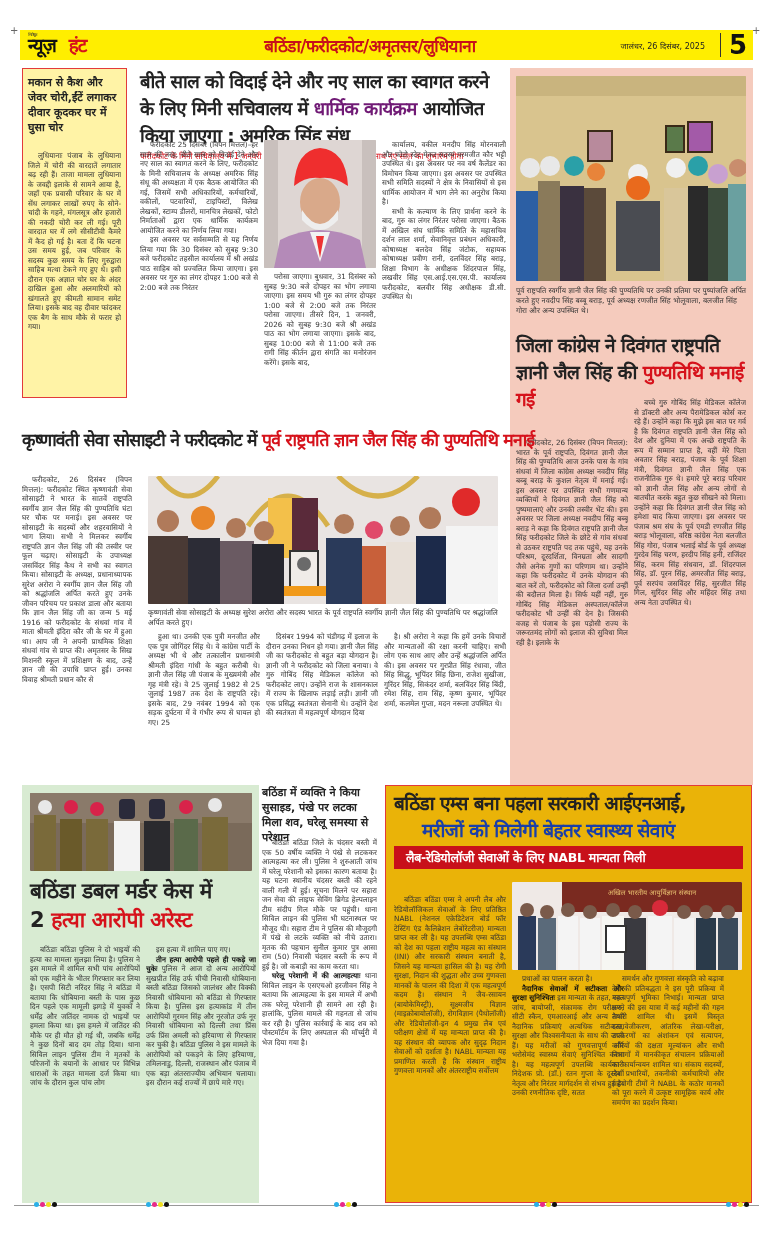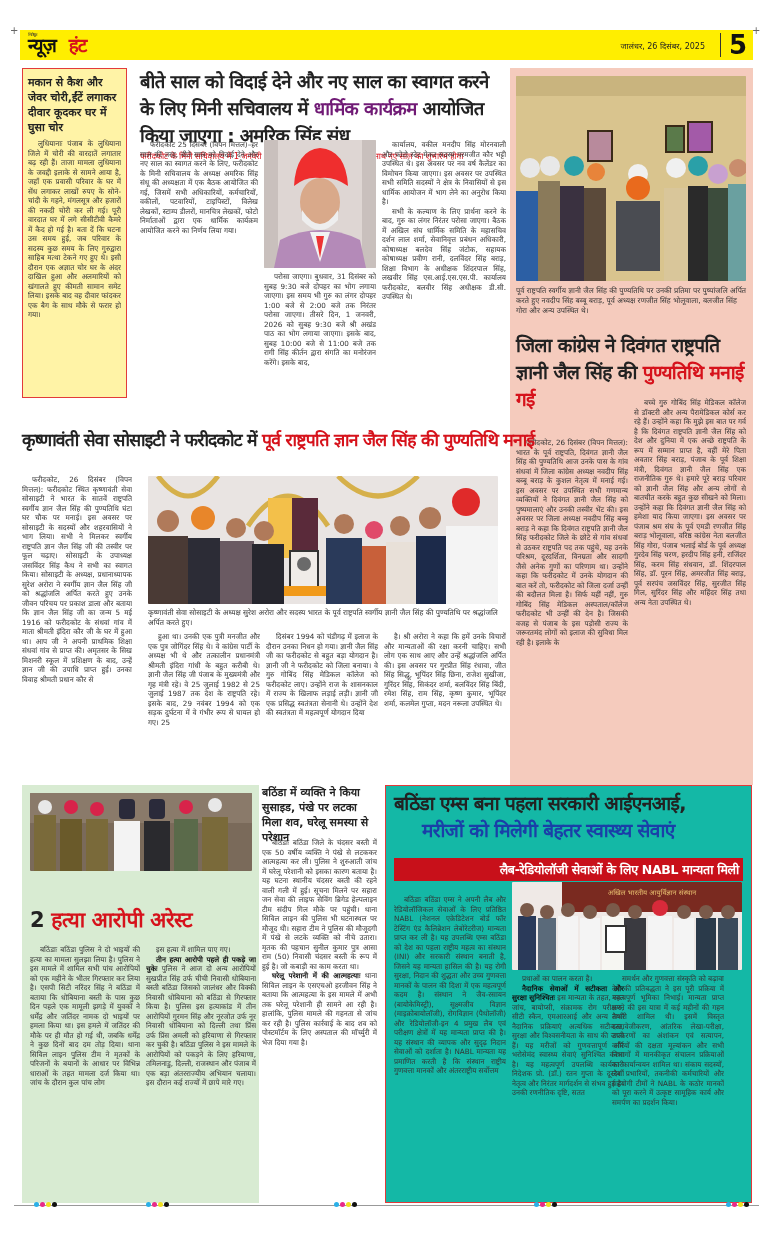--- a/index.html
+++ b/index.html
@@ -13,53 +13,54 @@
 .cities{position:absolute;left:170px;width:360px;text-align:center;font-weight:bold;font-size:17px;color:#c8101a;letter-spacing:-0.5px;}
 .dateline{position:absolute;right:48px;font-size:8px;color:#222;}
 .pgsep{position:absolute;right:32px;top:3px;width:1px;height:24px;background:#333;}
 .pageno{position:absolute;right:6px;font-weight:bold;font-size:26px;color:#111;}
 .regmark{font-size:10px;color:#666;}
 .col-text{font-size:7.2px;line-height:9.5px;color:#333;text-align:justify;overflow:hidden;}
 .col-text p{text-indent:10px;}
 .col-text b{font-weight:bold;color:#111;}
 .photo{overflow:hidden;border-radius:1px;}
 .box-yellow{left:22px;top:68px;width:105px;height:330px;background:#fff3a6;border:1.5px solid #e23a3a;padding:6px 5px;}
-.box-yellow h2{font-size:11px;line-height:15px;color:#222;font-weight:bold;margin-bottom:4px;}
+.box-yellow h2{font-size:11px;line-height:15px;color:#222;font-weight:bold;margin-bottom:16px;}
 .main-head{left:140px;top:68px;width:365px;}
 .main-head h1{font-size:18.5px;line-height:27px;font-weight:bold;color:#222;letter-spacing:-0.6px;}
 .main-head h1 .blue{color:#701a75;}
 .main-head .subhead{font-size:8.3px;color:#d6121b;margin-top:1px;letter-spacing:-0.2px;white-space:nowrap;}
 .pink-box{left:510px;top:68px;width:243px;height:717px;background:#f5cbbd;}
 .pink-head{font-size:19px;line-height:27px;font-weight:bold;color:#222;letter-spacing:-0.6px;}
 .red{color:#d6121b;}
 .wide-head{left:22px;top:427px;width:485px;font-size:17.5px;font-weight:bold;color:#222;letter-spacing:-0.8px;white-space:nowrap;}
 .green-box{left:22px;top:785px;width:237px;height:418px;background:#d8ebd2;}
 .mid-head{left:262px;top:785px;width:112px;font-size:11px;line-height:15px;font-weight:bold;color:#222;}
-.aiims-box{left:385px;top:785px;width:367px;height:418px;border:1.5px solid #e23a3a;background:#14b8a6;}
+.aiims-box{left:385px;top:785px;width:367px;height:418px;border:1.5px solid #e23a3a;background:#eab308;}
 .aiims-box h1{font-size:19px;line-height:27px;font-weight:bold;letter-spacing:-0.6px;padding:4px 6px 0 8px;}
 .aiims-box h1 .blue{color:#1a3fa8;margin-left:28px;}
-.aiims-banner{margin:14px 8px 0 8px;background:#c8101a;color:#fff;font-size:12.5px;font-weight:bold;text-align:right;padding:3px 4px;letter-spacing:-0.3px;}
+.aiims-banner{margin:2px 8px 0 8px;background:#c8101a;color:#fff;font-size:12.5px;font-weight:bold;text-align:left;padding:3px 12px;letter-spacing:-0.3px;}
 .caption{font-size:7.4px;line-height:10px;color:#333;}
 .footer-line{left:14px;top:1205px;width:745px;height:1px;background:#999;}
 .cmyk{display:flex;gap:1px;position:absolute;top:1202px;}
 .cmyk i{display:block;width:5px;height:5px;border-radius:50%;}
 svg{display:block;}
 </style>
 </head>
 <body>
 
 <span class="abs regmark" style="left:10px;top:25px;">+</span>
 <span class="abs regmark" style="left:752px;top:25px;">+</span>
 
 <header class="abs masthead">
   <div class="logo">
     <span class="tiny">सिटी न्यूज़</span>
     <span>न्यूज़</span>
     <span class="hunt">हंट</span>
   </div>
+  <div class="cities">बठिंडा/फरीदकोट/अमृतसर/लुधियाना</div>
   <div class="dateline">जालंधर, 26 दिसंबर, 2025</div>
   <div class="pgsep"></div>
   <div class="pageno">5</div>
 </header>
 
 <article class="abs box-yellow">
   <h2>मकान से कैश और जेवर चोरी,ईंटें लगाकर दीवार कूदकर घर में घुसा चोर</h2>
   <div class="col-text" style="height:270px;">
     <p>लुधियानाः पंजाब के लुधियाना जिले में चोरी की वारदातें लगातार बढ़ रही हैं। ताजा मामला लुधियाना के जवद्दी इलाके से सामने आया है, जहाँ एक प्रवासी परिवार के घर में सेंध लगाकर लाखों रुपए के सोने-चांदी के गहने, मंगलसूत्र और हजारों की नकदी चोरी कर ली गई। पूरी वारदात घर में लगे सीसीटीवी कैमरे में कैद हो गई है। बता दें कि घटना उस समय हुई, जब परिवार के सदस्य कुछ समय के लिए गुरुद्वारा साहिब मत्था टेकने गए हुए थे। इसी दौरान एक अज्ञात चोर घर के अंदर दाखिल हुआ और अलमारियों को खंगालते हुए कीमती सामान समेट लिया। इसके बाद वह दीवार फांदकर एक बैग के साथ मौके से फरार हो गया।</p>
   </div>
@@ -68,20 +69,21 @@
 <article class="abs main-head">
   <h1>
     <span>बीते साल को विदाई देने और नए साल का स्वागत करने के लिए मिनी सचिवालय में</span>
     <span class="blue">धार्मिक कार्यक्रम</span>
     <span>आयोजित किया जाएगा : अमरिक सिंह संधू</span>
   </h1>
   <div class="subhead">फरीदकोट के मिनी सचिवालय में 1 जनवरी से सभी के कल्याण के लिए प्रार्थना के साथ नए साल का शुभारंभ होगा</div>
 </article>
 <div class="abs col-text" style="left:140px;top:140px;width:118px;height:282px;">
   <p>फरीदकोट 25 दिसंबर (विपन मित्तल)–हर साल की तरह, बीते साल को विदाई देने और नए साल का स्वागत करने के लिए, फरीदकोट के मिनी सचिवालय के अध्यक्ष अमरिक सिंह संधू की अध्यक्षता में एक बैठक आयोजित की गई, जिसमें सभी अधिकारियों, कर्मचारियों, वकीलों, पटवारियों, टाइपिस्टों, विलेख लेखकों, स्टाम्प डीलरों, मानचित्र लेखकों, फोटो निर्माताओं द्वारा एक धार्मिक कार्यक्रम आयोजित करने का निर्णय लिया गया।</p>
+  <p>इस अवसर पर सर्वसम्मति से यह निर्णय लिया गया कि 30 दिसंबर को सुबह 9:30 बजे फरीदकोट तहसील कार्यालय में श्री अखंड पाठ साहिब को प्रज्वलित किया जाएगा। इस अवसर पर गुरु का लंगर दोपहर 1:00 बजे से 2:00 बजे तक निरंतर</p>
 </div>
 <div class="abs photo" style="left:264px;top:140px;width:112px;height:128px;background:linear-gradient(180deg,#e6e0dc 0%,#d8d0cc 100%);">
   <svg width="112" height="128" viewBox="0 0 112 128">
     <rect x="0" y="0" width="112" height="128" fill="#ded6d3"></rect>
     <rect x="0" y="0" width="14" height="128" fill="#c9c0bd"></rect>
     <rect x="98" y="0" width="14" height="128" fill="#c9c0bd"></rect>
     <path d="M10 128 L16 100 Q56 80 96 100 L102 128 Z" fill="#b48ab8"></path>
     <path d="M46 92 L56 122 L66 92 Z" fill="#f2f2f2"></path>
     <path d="M52 96 L56 118 L60 96 Z" fill="#e33"></path>
     <ellipse cx="56" cy="62" rx="20" ry="24" fill="#d9a98a"></ellipse>
@@ -215,21 +217,21 @@
         <circle cx="41" cy="14" r="7" fill="#d8234a"></circle>
         <circle cx="67" cy="16" r="7" fill="#d8234a"></circle>
         <rect x="89" y="6" width="16" height="20" rx="4" fill="#2a2a3a"></rect>
         <rect x="119" y="6" width="16" height="20" rx="4" fill="#2a2a3a"></rect>
         <circle cx="156" cy="14" r="7" fill="#d8234a"></circle>
         <circle cx="185" cy="12" r="7" fill="#e8e8e8"></circle>
       </g>
     </svg>
   </div>
   <h1 class="abs" style="left:8px;top:92px;width:225px;font-size:21px;line-height:29px;font-weight:bold;letter-spacing:-0.4px;color:#222;">
-    <br>
+    <span>बठिंडा डबल मर्डर केस में</span><br>
     <span>2</span>
     <span class="red">हत्या आरोपी अरेस्ट</span>
   </h1>
   <div class="abs col-text" style="left:8px;top:160px;width:110px;height:252px;">
     <p>बठिंडाः बठिंडा पुलिस ने दो भाइयों की हत्या का मामला सुलझा लिया है। पुलिस ने इस मामले में शामिल सभी पांच आरोपियों को एक महीने के भीतर गिरफ्तार कर लिया है। एसपी सिटी नरिंदर सिंह ने बठिंडा में बताया कि धोबियाना बस्ती के पास कुछ दिन पहले एक मामूली झगड़े में युवकों ने धर्मेंद्र और जतिंदर नामक दो भाइयों पर हमला किया था। इस हमले में जतिंदर की मौके पर ही मौत हो गई थी, जबकि धर्मेंद्र ने कुछ दिनों बाद दम तोड़ दिया। थाना सिविल लाइन पुलिस टीम ने मृतकों के परिजनों के बयानों के आधार पर विभिन्न धाराओं के तहत मामला दर्ज किया था। जांच के दौरान कुल पांच लोग</p>
   </div>
   <div class="abs col-text" style="left:124px;top:160px;width:110px;height:252px;">
     <p>इस हत्या में शामिल पाए गए।</p>
     <p><b>तीन हत्या आरोपी पहले ही पकड़े जा चुकेः</b> <span>पुलिस ने आज दो अन्य आरोपियों सुखप्रीत सिंह उर्फ चीची निवासी धोबियाना बस्ती बठिंडा जिसको जालंधर और विक्की निवासी धोबियाना को बठिंडा से गिरफ्तार किया है। पुलिस इस हत्याकांड में तीन आरोपियों गुरमन सिंह और नूरजोत उर्फ नूर निवासी धोबियाना को दिल्ली तथा प्रिंस उर्फ प्रिंस अमली को हरियाणा से गिरफ्तार कर चुकी है। बठिंडा पुलिस ने इस मामले के आरोपियों को पकड़ने के लिए हरियाणा, तमिलनाडु, दिल्ली, राजस्थान और पंजाब में एक बड़ा अंतरराज्यीय अभियान चलाया। इस दौरान कई राज्यों में छापे मारे गए।</span></p>
   </div>

